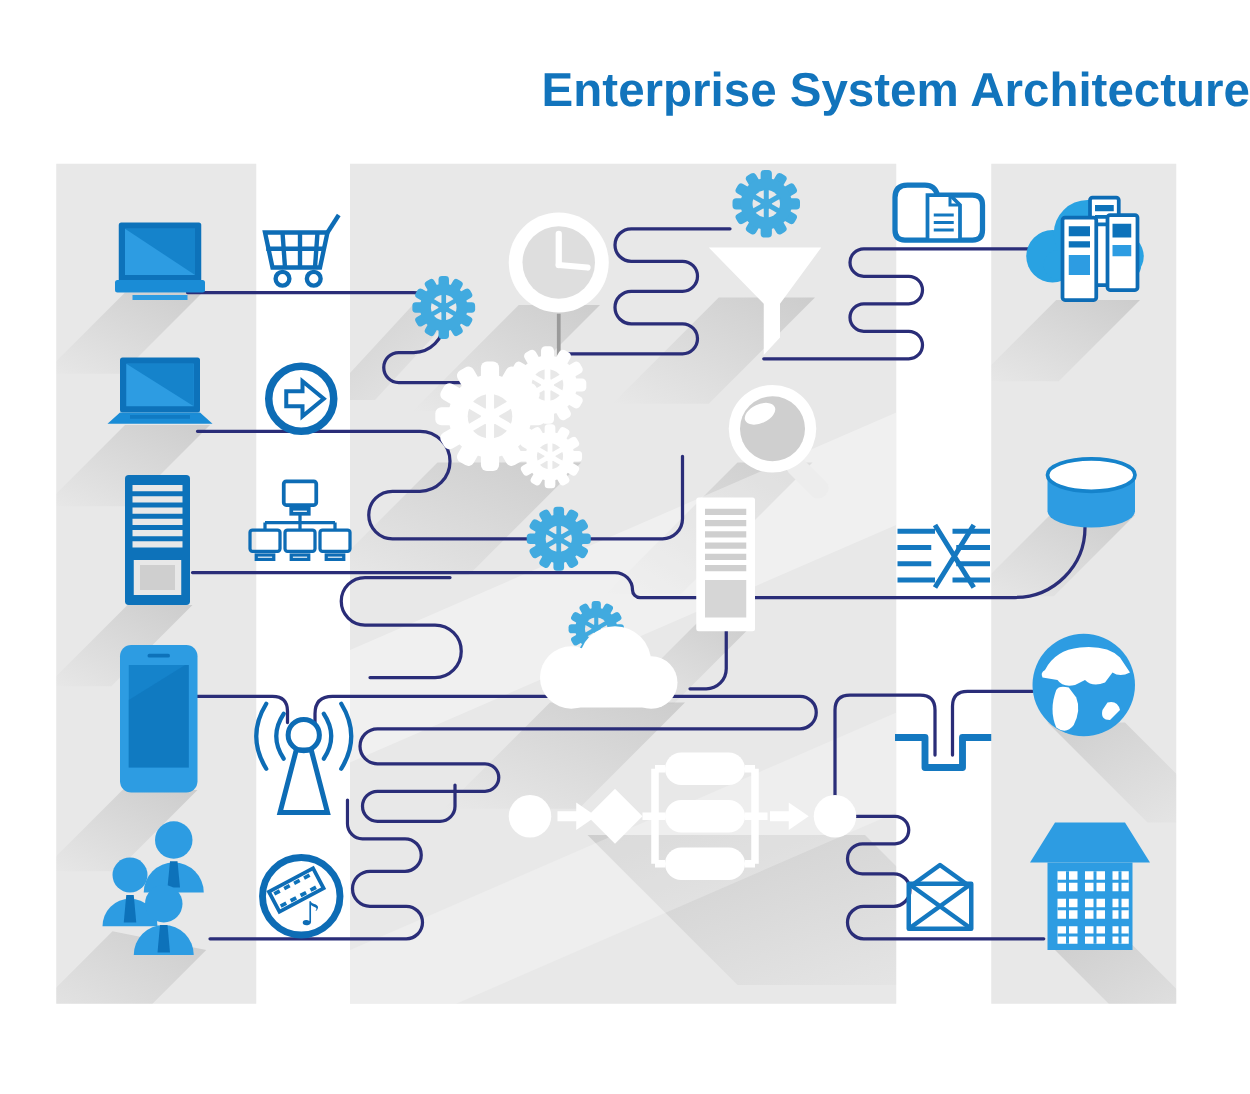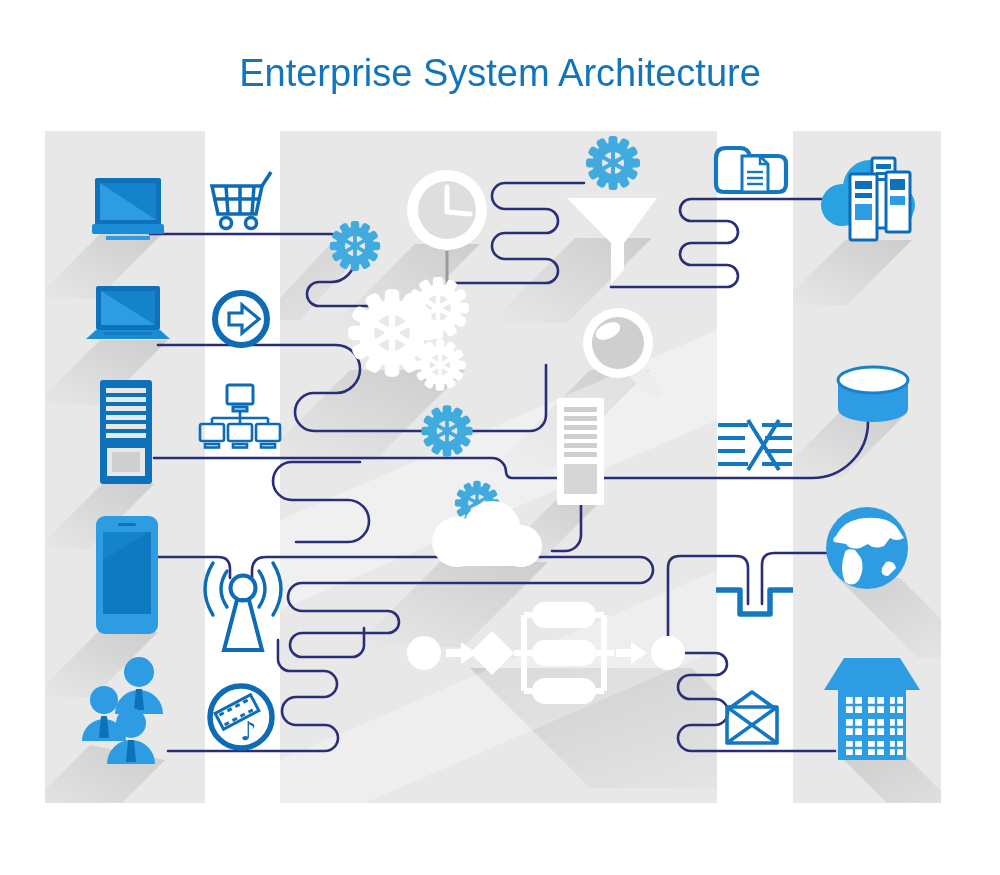--- a/index.html
+++ b/index.html
@@ -1,19 +1,19 @@
 <!DOCTYPE html>
 <html><head>
 <meta charset="utf-8">
 <style>
   html,body{margin:0;padding:0;background:#fff;}
   .canvas{position:relative;width:1000px;height:875px;background:var(--white,#fff);overflow:hidden;
           font-family:"Liberation Sans",sans-serif;}
-  .page-title{position:absolute;top:52px;left:0;width:100%;margin:0;text-align:center;
-              font-size:38px;font-weight:400;letter-spacing:0px;color:var(--title-blue,#1274bc);}
+  .page-title{position:absolute;top:52px;left:0;width:100%;margin:0;text-align:right;
+              font-size:38px;font-weight:700;letter-spacing:0px;color:var(--title-blue,#1274bc);}
   .band{position:absolute;top:131px;height:672px;background:var(--band-gray,#e8e8e8);}
   .band1{left:45px;width:160px;}
   .band2{left:280px;width:437px;}
   .band3{left:793px;width:148px;}
   svg.diagram{position:absolute;left:0;top:0;}
   
   .connector{stroke:var(--line-navy,#2a2d78);stroke-width:2.6;fill:none;stroke-linecap:round;}
   .stem{stroke:var(--detail-gray2,#9a9a9a);stroke-width:3;fill:none;}
   .ol{stroke:var(--icon-outline,#0d6cb5);fill:none;}
   .ol2{stroke:var(--x-blue,#1478c0);fill:none;}

